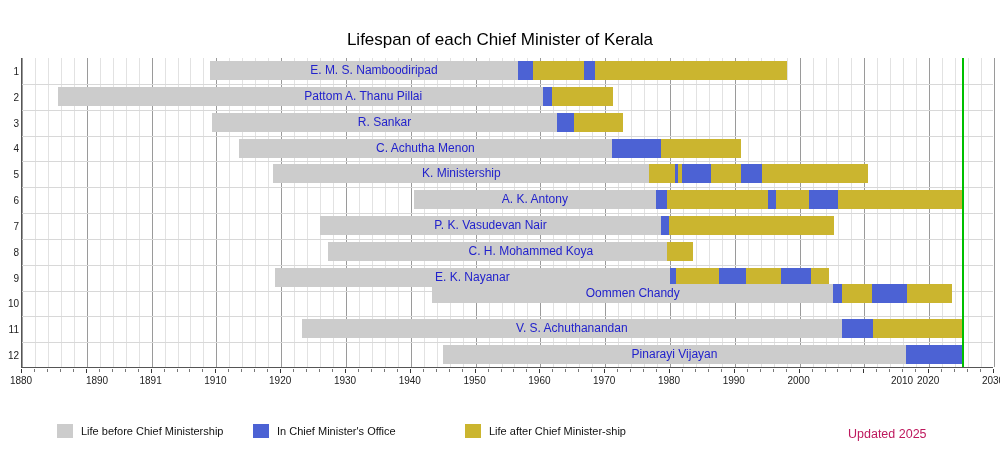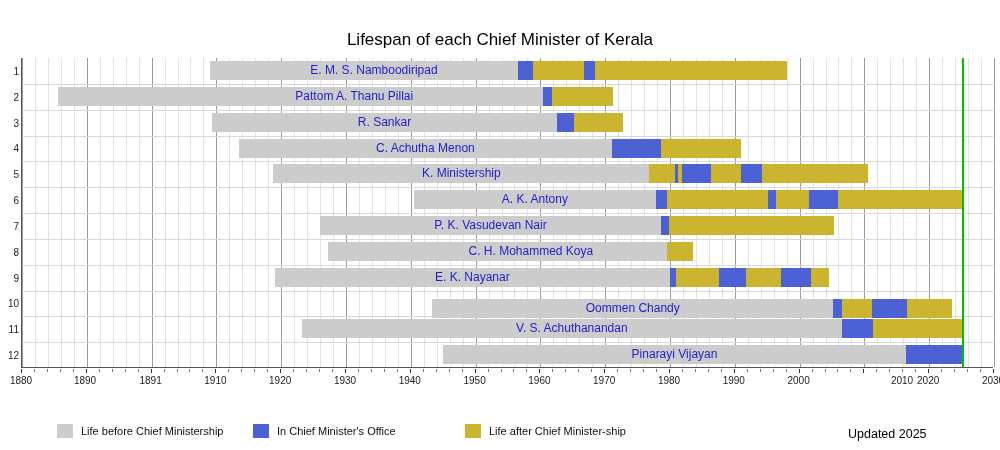--- a/index.html
+++ b/index.html
@@ -142,21 +142,21 @@
   }
   .legend-text {
     font-size: 11px;
     color: #111;
     white-space: nowrap;
   }
   #updated-note {
     position: absolute;
     top: 7px;
     font-size: 12.5px;
-    color: #000000;
+    color: #be185d;
     white-space: nowrap;
   }
 </style>
 </head>
 <body>
 
 <div id="root">
 
   <div id="chart-title">Lifespan of each Chief Minister of Kerala</div>
 
@@ -276,21 +276,21 @@
             <div class="seg office" style="left: 373.896px; width: 11.664px;"></div>
             <div class="seg after" style="left: 385.56px; width: 191.808px;"></div>
             <div class="bar-label" style="left: 0px; width: 328px;">E. M. S. Namboodiripad</div>
           </div>
         </div>
         <div class="row" style="top: 25.8333px;">
           <div class="bar-wrap" style="left: 36.288px; width: 554.688px;">
             <div class="seg before" style="left: 0px; width: 484.704px;"></div>
             <div class="seg office" style="left: 484.704px; width: 9.072px;"></div>
             <div class="seg after" style="left: 493.776px; width: 60.912px;"></div>
-            <div class="bar-label" style="left: 0px; width: 584px; padding-left: 8px;">Pattom A. Thanu Pillai</div>
+            <div class="bar-label" style="left: 9px; width: 584px; padding-left: 8px;">Pattom A. Thanu Pillai</div>
           </div>
         </div>
         <div class="row" style="top: 51.6667px;">
           <div class="bar-wrap" style="left: 189.864px; width: 410.832px;">
             <div class="seg before" style="left: 0px; width: 345.384px;"></div>
             <div class="seg office" style="left: 345.384px; width: 16.848px;"></div>
             <div class="seg after" style="left: 362.232px; width: 48.6px;"></div>
             <div class="bar-label" style="left: 0px; width: 345.384px;">R. Sankar</div>
           </div>
         </div>
@@ -347,21 +347,21 @@
             <div class="seg before" style="left: 0px; width: 395.28px;"></div>
             <div class="seg office" style="left: 395.28px; width: 6.48px;"></div>
             <div class="seg after" style="left: 401.76px; width: 42.768px;"></div>
             <div class="seg office" style="left: 444.528px; width: 27.216px;"></div>
             <div class="seg after" style="left: 471.744px; width: 34.992px;"></div>
             <div class="seg office" style="left: 506.736px; width: 29.808px;"></div>
             <div class="seg after" style="left: 536.544px; width: 17.496px;"></div>
             <div class="bar-label" style="left: 0px; width: 395.28px;">E. K. Nayanar</div>
           </div>
         </div>
-        <div class="row" style="top: 238px; padding-left: 23px;">
+        <div class="row" style="top: 223px; padding-left: 23px;">
           <div class="bar-wrap" style="left: 410.184px; width: 519.696px;">
             <div class="seg before" style="left: 0px; width: 401.112px;"></div>
             <div class="seg office" style="left: 401.112px; width: 9.072px;"></div>
             <div class="seg after" style="left: 410.184px; width: 29.808px;"></div>
             <div class="seg office" style="left: 439.992px; width: 34.344px;"></div>
             <div class="seg after" style="left: 474.336px; width: 45.36px;"></div>
             <div class="bar-label" style="left: 0px; width: 401.112px;">Oommen Chandy</div>
           </div>
         </div>
         <div class="row" style="top: 258.333px;">
@@ -454,21 +454,21 @@
       <div class="xtick-mark minor" style="left: 889.32px;"></div>
       <div class="xtick-mark minor" style="left: 902.28px;"></div>
       <div class="xtick-mark minor" style="left: 915.24px;"></div>
       <div class="xtick-mark" style="left: 928.2px;"></div>
       <div class="xtick-mark minor" style="left: 941.16px;"></div>
       <div class="xtick-mark minor" style="left: 954.12px;"></div>
       <div class="xtick-mark minor" style="left: 967.08px;"></div>
       <div class="xtick-mark minor" style="left: 980.04px;"></div>
       <div class="xtick-mark" style="left: 993px;"></div>
       <div class="xtick-label" style="left: 21px;">1880</div>
-      <div class="xtick-label" style="left: 85px; text-align: right;">1890</div>
+      <div class="xtick-label" style="left: 97px; text-align: right;">1890</div>
       <div class="xtick-label" style="left: 150.6px;">1891</div>
       <div class="xtick-label" style="left: 215.4px;">1910</div>
       <div class="xtick-label" style="left: 280.2px;">1920</div>
       <div class="xtick-label" style="left: 345px;">1930</div>
       <div class="xtick-label" style="left: 409.8px;">1940</div>
       <div class="xtick-label" style="left: 474.6px;">1950</div>
       <div class="xtick-label" style="left: 539.4px;">1960</div>
       <div class="xtick-label" style="left: 604.2px;">1970</div>
       <div class="xtick-label" style="left: 669px;">1980</div>
       <div class="xtick-label" style="left: 733.8px;">1990</div>

